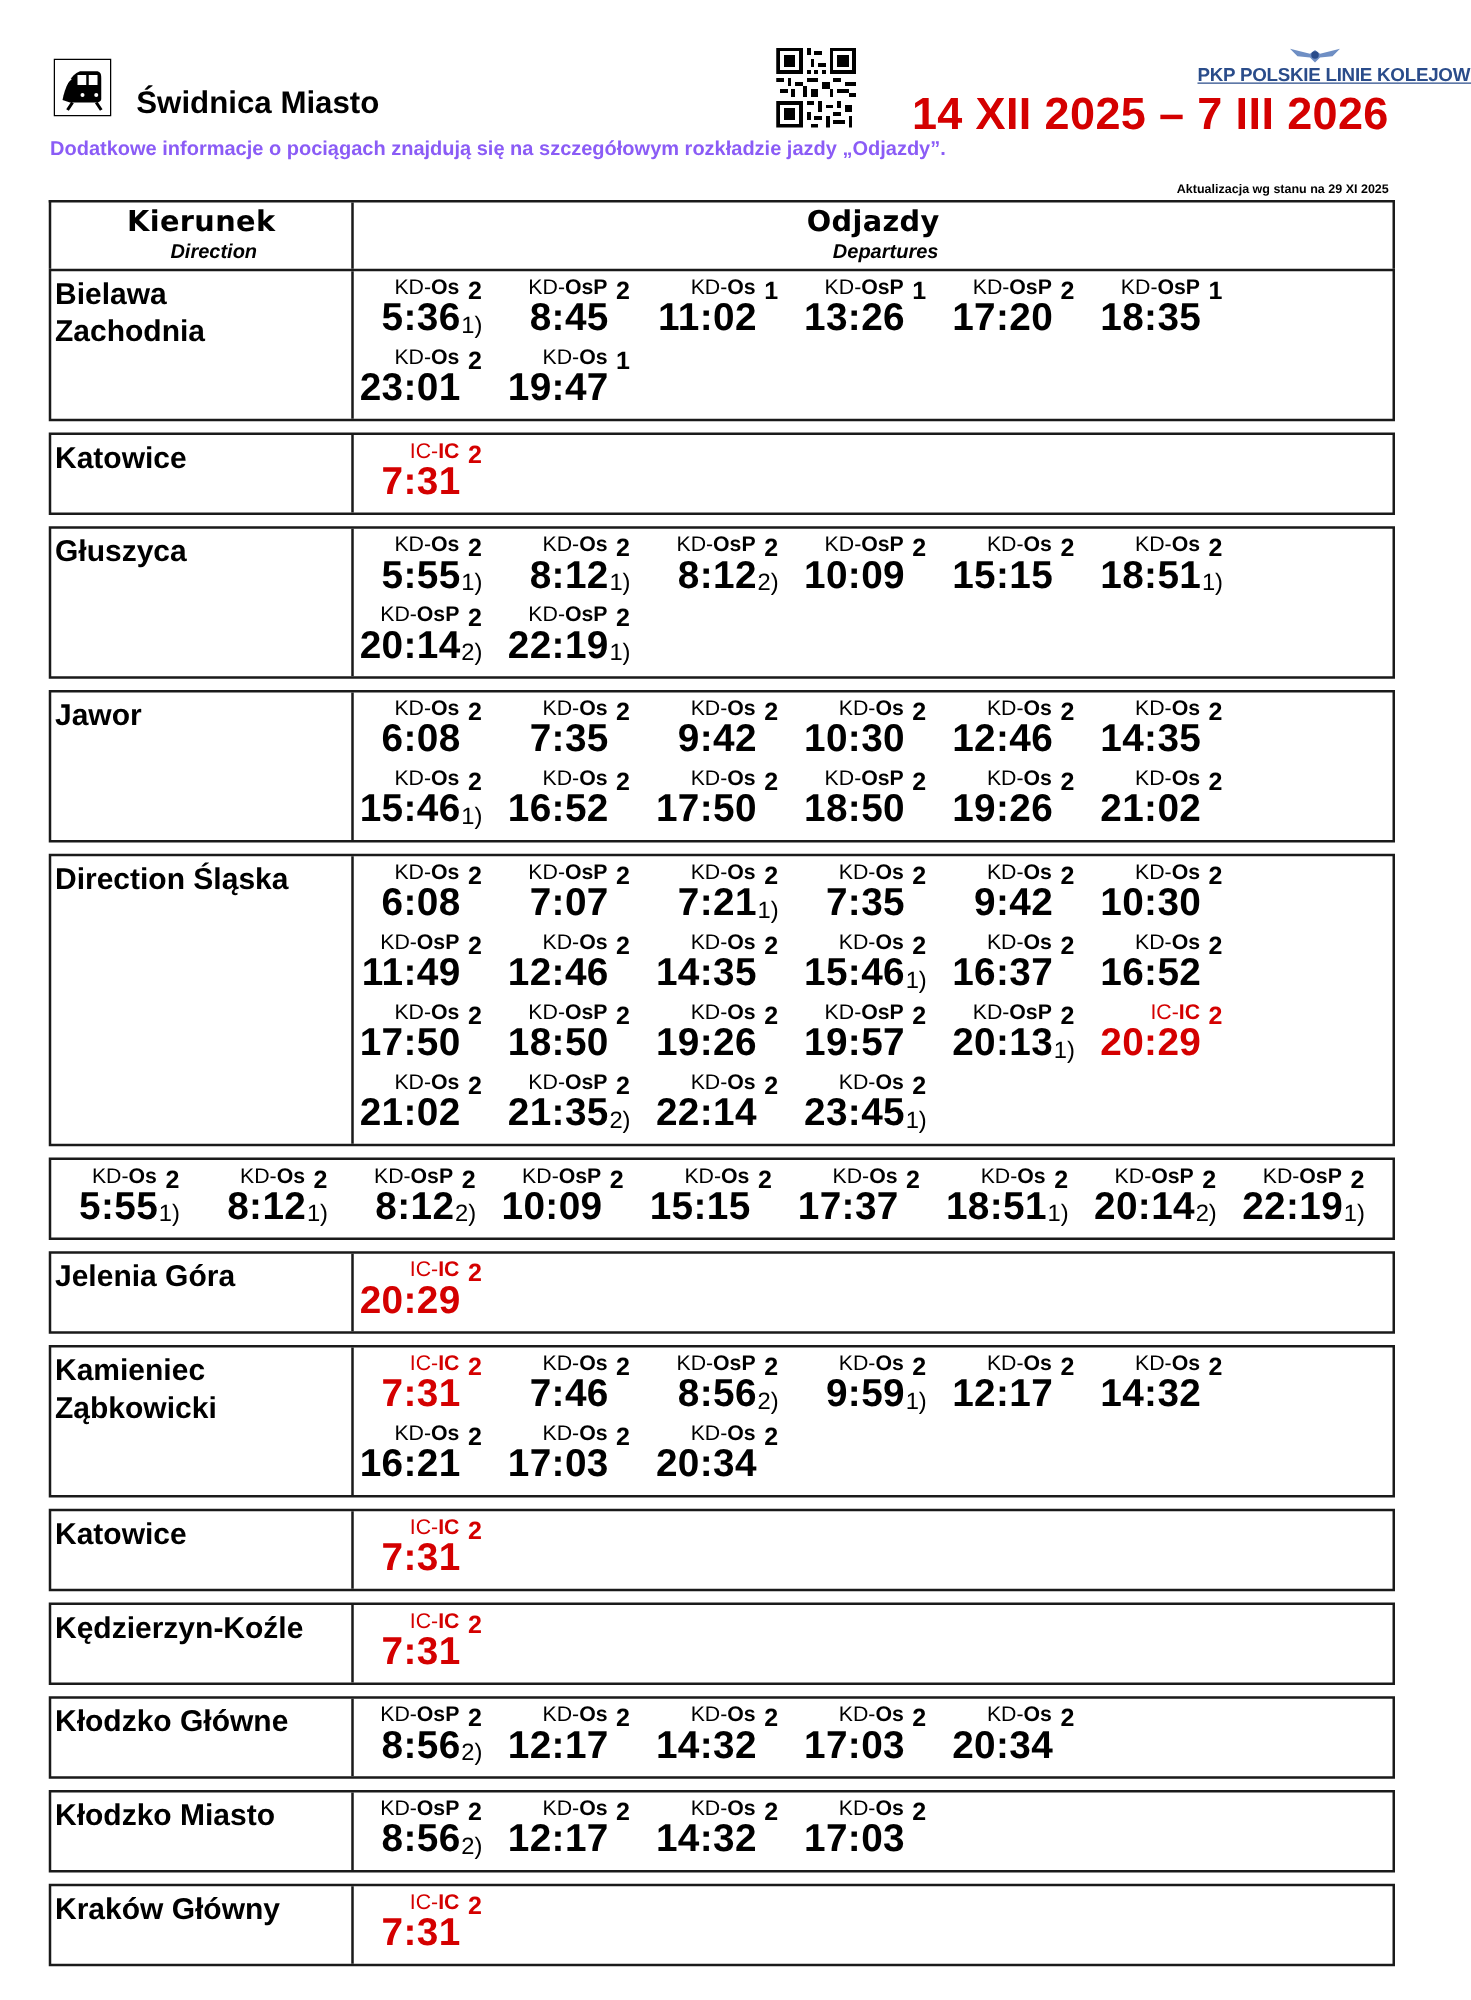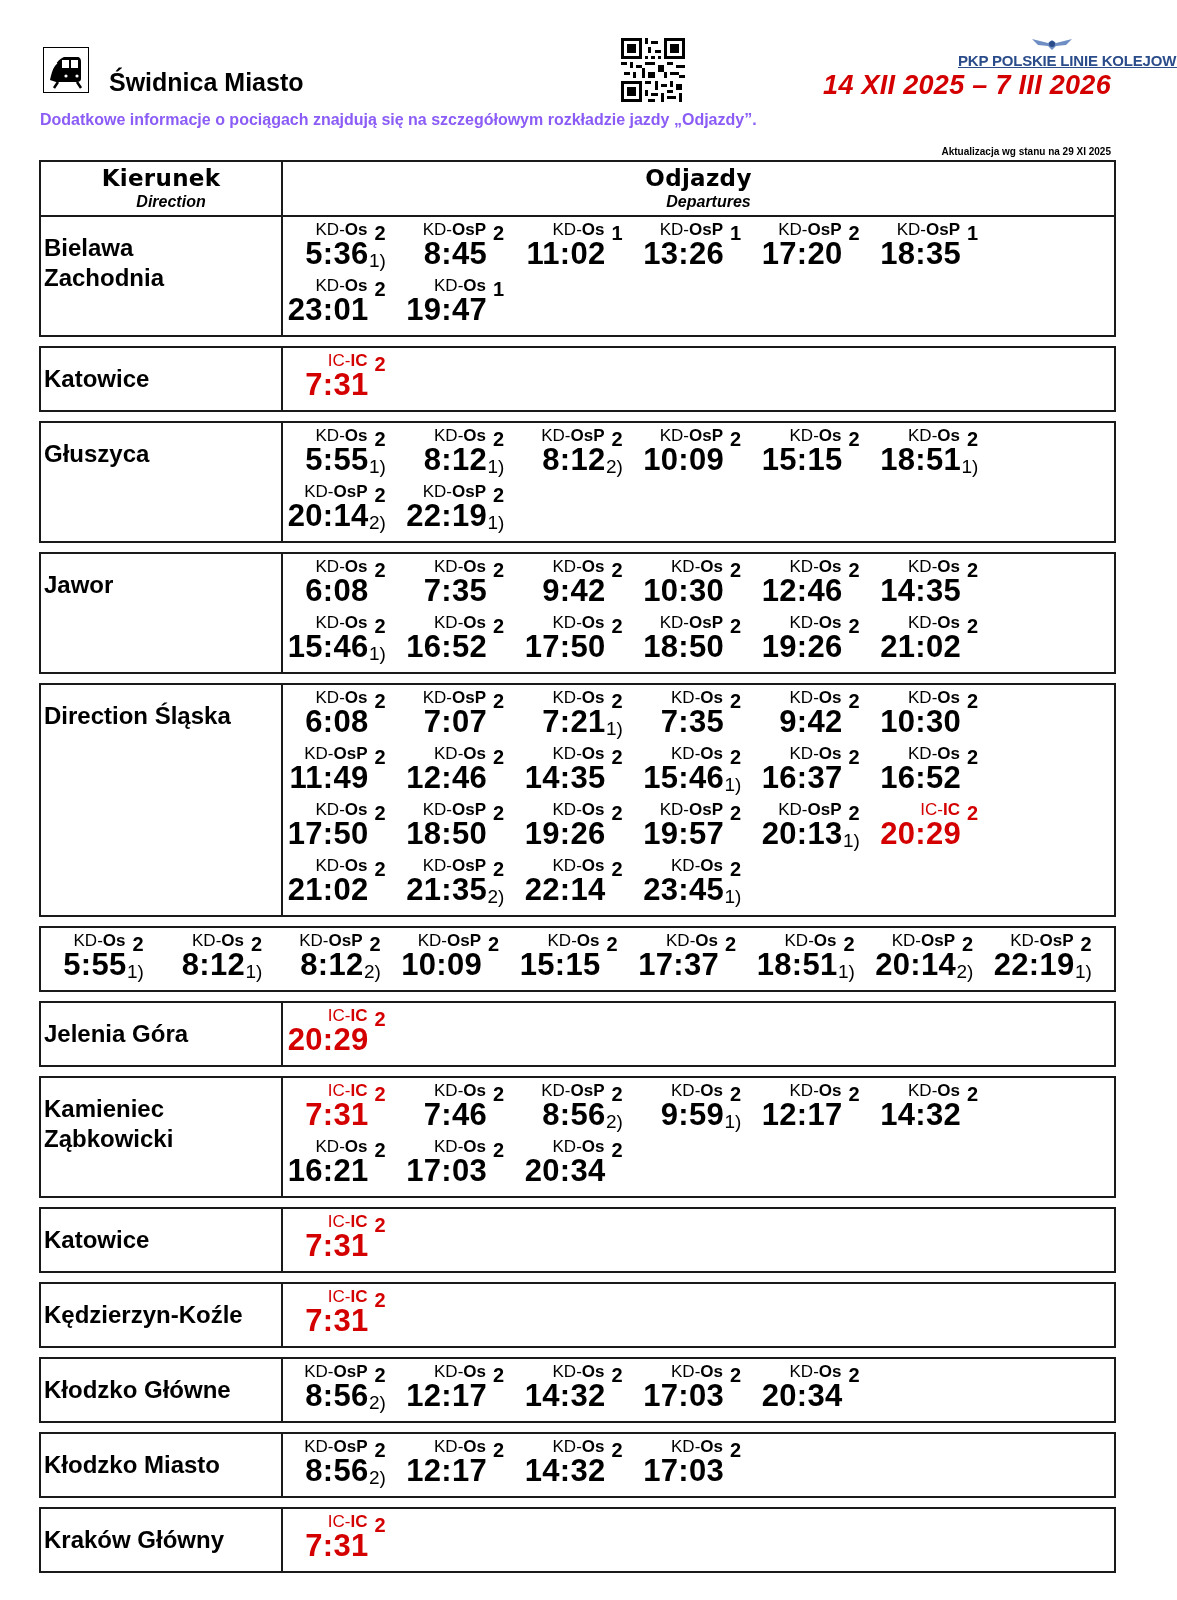--- a/index.html
+++ b/index.html
@@ -6,29 +6,29 @@
   body { width: 1177px; height: 1600px; position: relative; overflow: hidden;
          font-family: "Liberation Sans", sans-serif; color: #000; }
   .header { position: absolute; left: 0; top: 0; width: 1177px; height: 160px; }
   .train-icon { position: absolute; left: 43px; top: 47px; width: 46px; height: 46px;
                 border: 1.5px solid #000; box-sizing: border-box; background:#fff; }
   .station-name { position: absolute; left: 109px; top: 68px; font-size: 25px; font-weight: bold; }
   .qr { position: absolute; left: 621px; top: 38px; width: 64px; height: 64px; }
   .pkp-logo { position: absolute; left: 958px; top: 37px; width: 160px; height: 30px; text-align: right; }
   .pkp-wings { display:block; margin-left:auto; margin-right: 44px; width: 44px; height: 14px; }
   .pkp-text { font-size: 15px; font-weight: bold; color: #2a4c8a; letter-spacing: -0.2px; white-space: nowrap; display:block; margin-top:1px;text-decoration:underline; }
-  .period { position: absolute; right: 66px; top: 70px; font-size: 27px; font-weight: bold; color: #d40000; white-space: nowrap; letter-spacing: 0.3px; font-style: italic; }
+  .period { position: absolute; right: 66px; top: 70px; font-size: 36px; font-weight: bold; color: #d40000; white-space: nowrap; letter-spacing: 0.3px; }
   .info-line { position: absolute; left: 40px; top: 111px; font-size: 16px; font-weight: bold; color: #8b5cf6; white-space: nowrap; }
   .update-line { position: absolute; right: 66px; top: 146px; font-size: 10px; font-weight: bold; white-space: nowrap; }
 
   .table-wrap { position: absolute; left: 39px; top: 160px; width: 1077px; }
   .block { border: 2px solid #1a1a1a; display: flex; margin-bottom: 9px; box-sizing: border-box; }
   .block.head { margin-bottom: 0; border-bottom: none; align-items: flex-end; }
   .block.first { margin-top: 0; }
-  .dir-cell { width: 242px; border-right: 2px solid #1a1a1a; padding: 16px 3px; box-sizing: border-box; flex-shrink: 0; }
+  .dir-cell { width: 242px; border-right: 2px solid #1a1a1a; padding: 4px 3px; box-sizing: border-box; flex-shrink: 0; }
   .dep-cell { flex: 1; padding: 2px 0 4px 4px; display: flex; flex-wrap: wrap; align-content: flex-start; }
   .head .dir-cell, .head .dep-cell { text-align: center; padding: 2px 0 3px 0; display:block; }
   .head-title { font-family: "DejaVu Sans", sans-serif; font-weight: bold; font-size: 23px; line-height: 28px; letter-spacing: 0.3px; }
   .head-sub { font-style: italic; font-weight: bold; font-size: 16px; line-height: 20px; padding-left: 20px; }
   .dir-name { font-size: 24px; font-weight: bold; line-height: 30px; }
 
   .dep { width: 118.5px; height: 56px; position: relative; flex-shrink: 0; }
   .dep .cat { position: absolute; top: 2px; right: 38px; font-size: 17px; line-height: 18px; white-space: nowrap; text-align: right; }
   .dep .cat b { font-weight: bold; }
   .dep .cls { position: absolute; top: 4px; right: 20px; font-size: 20px; font-weight: bold; line-height: 20px; }

